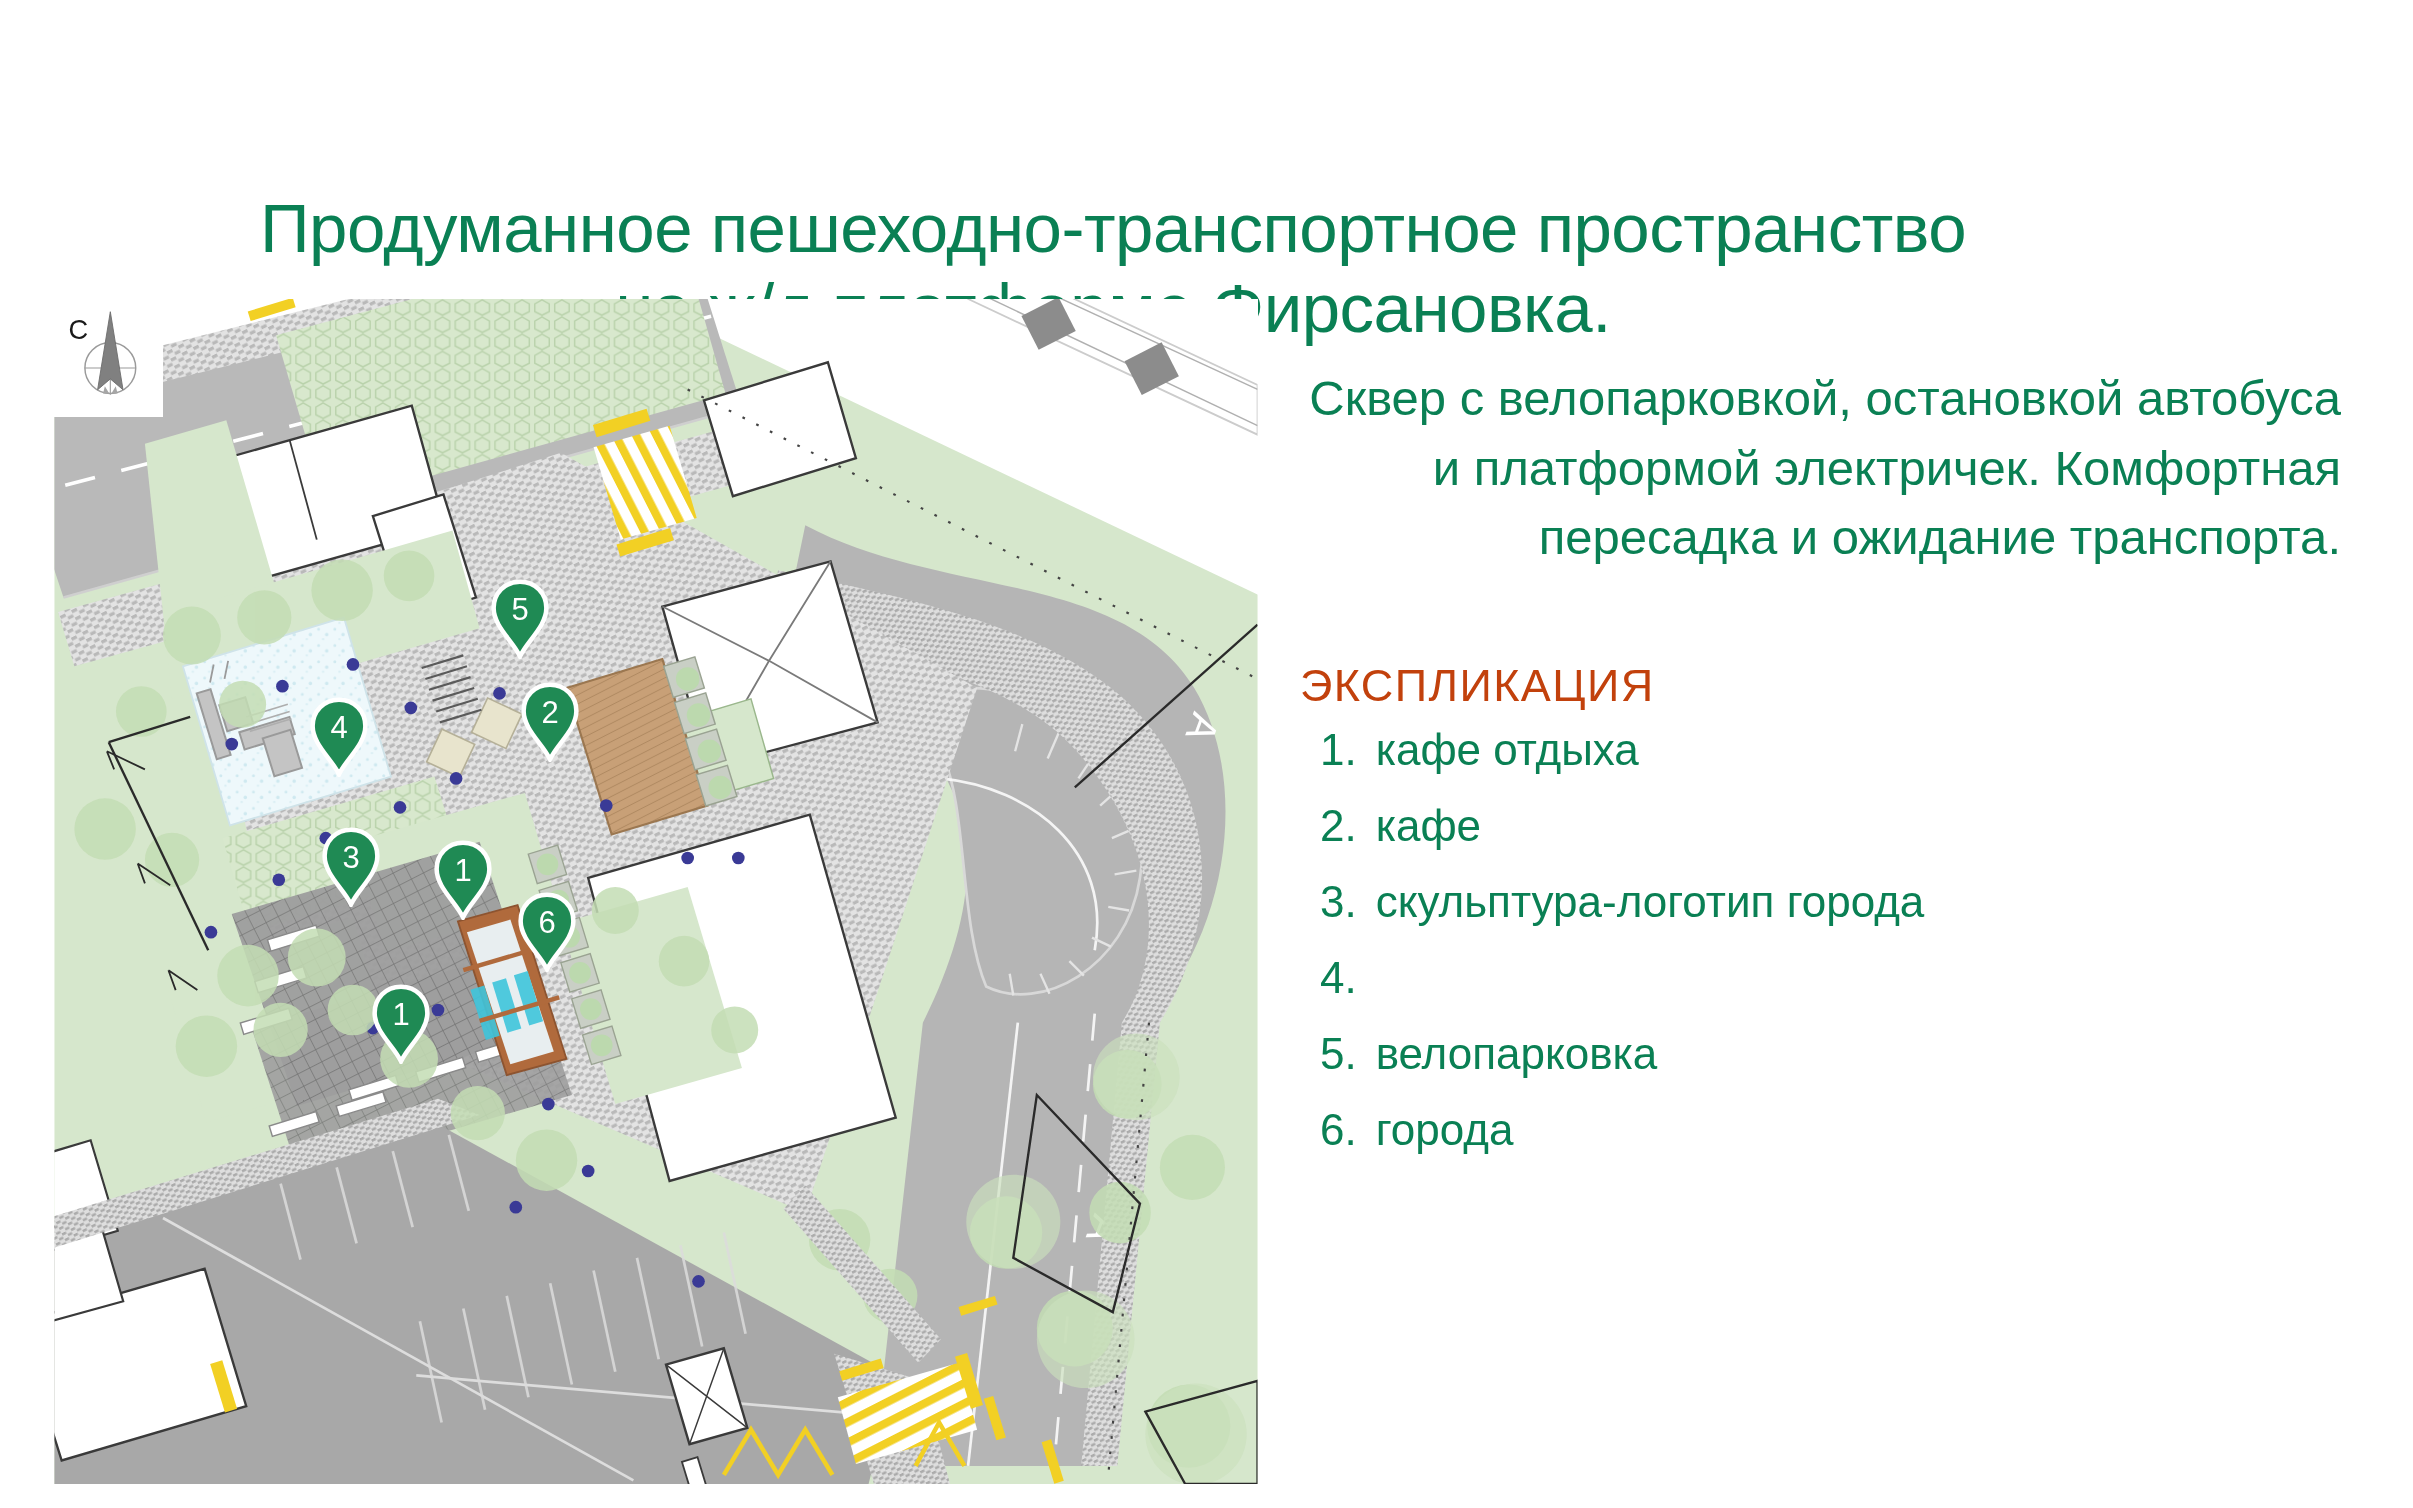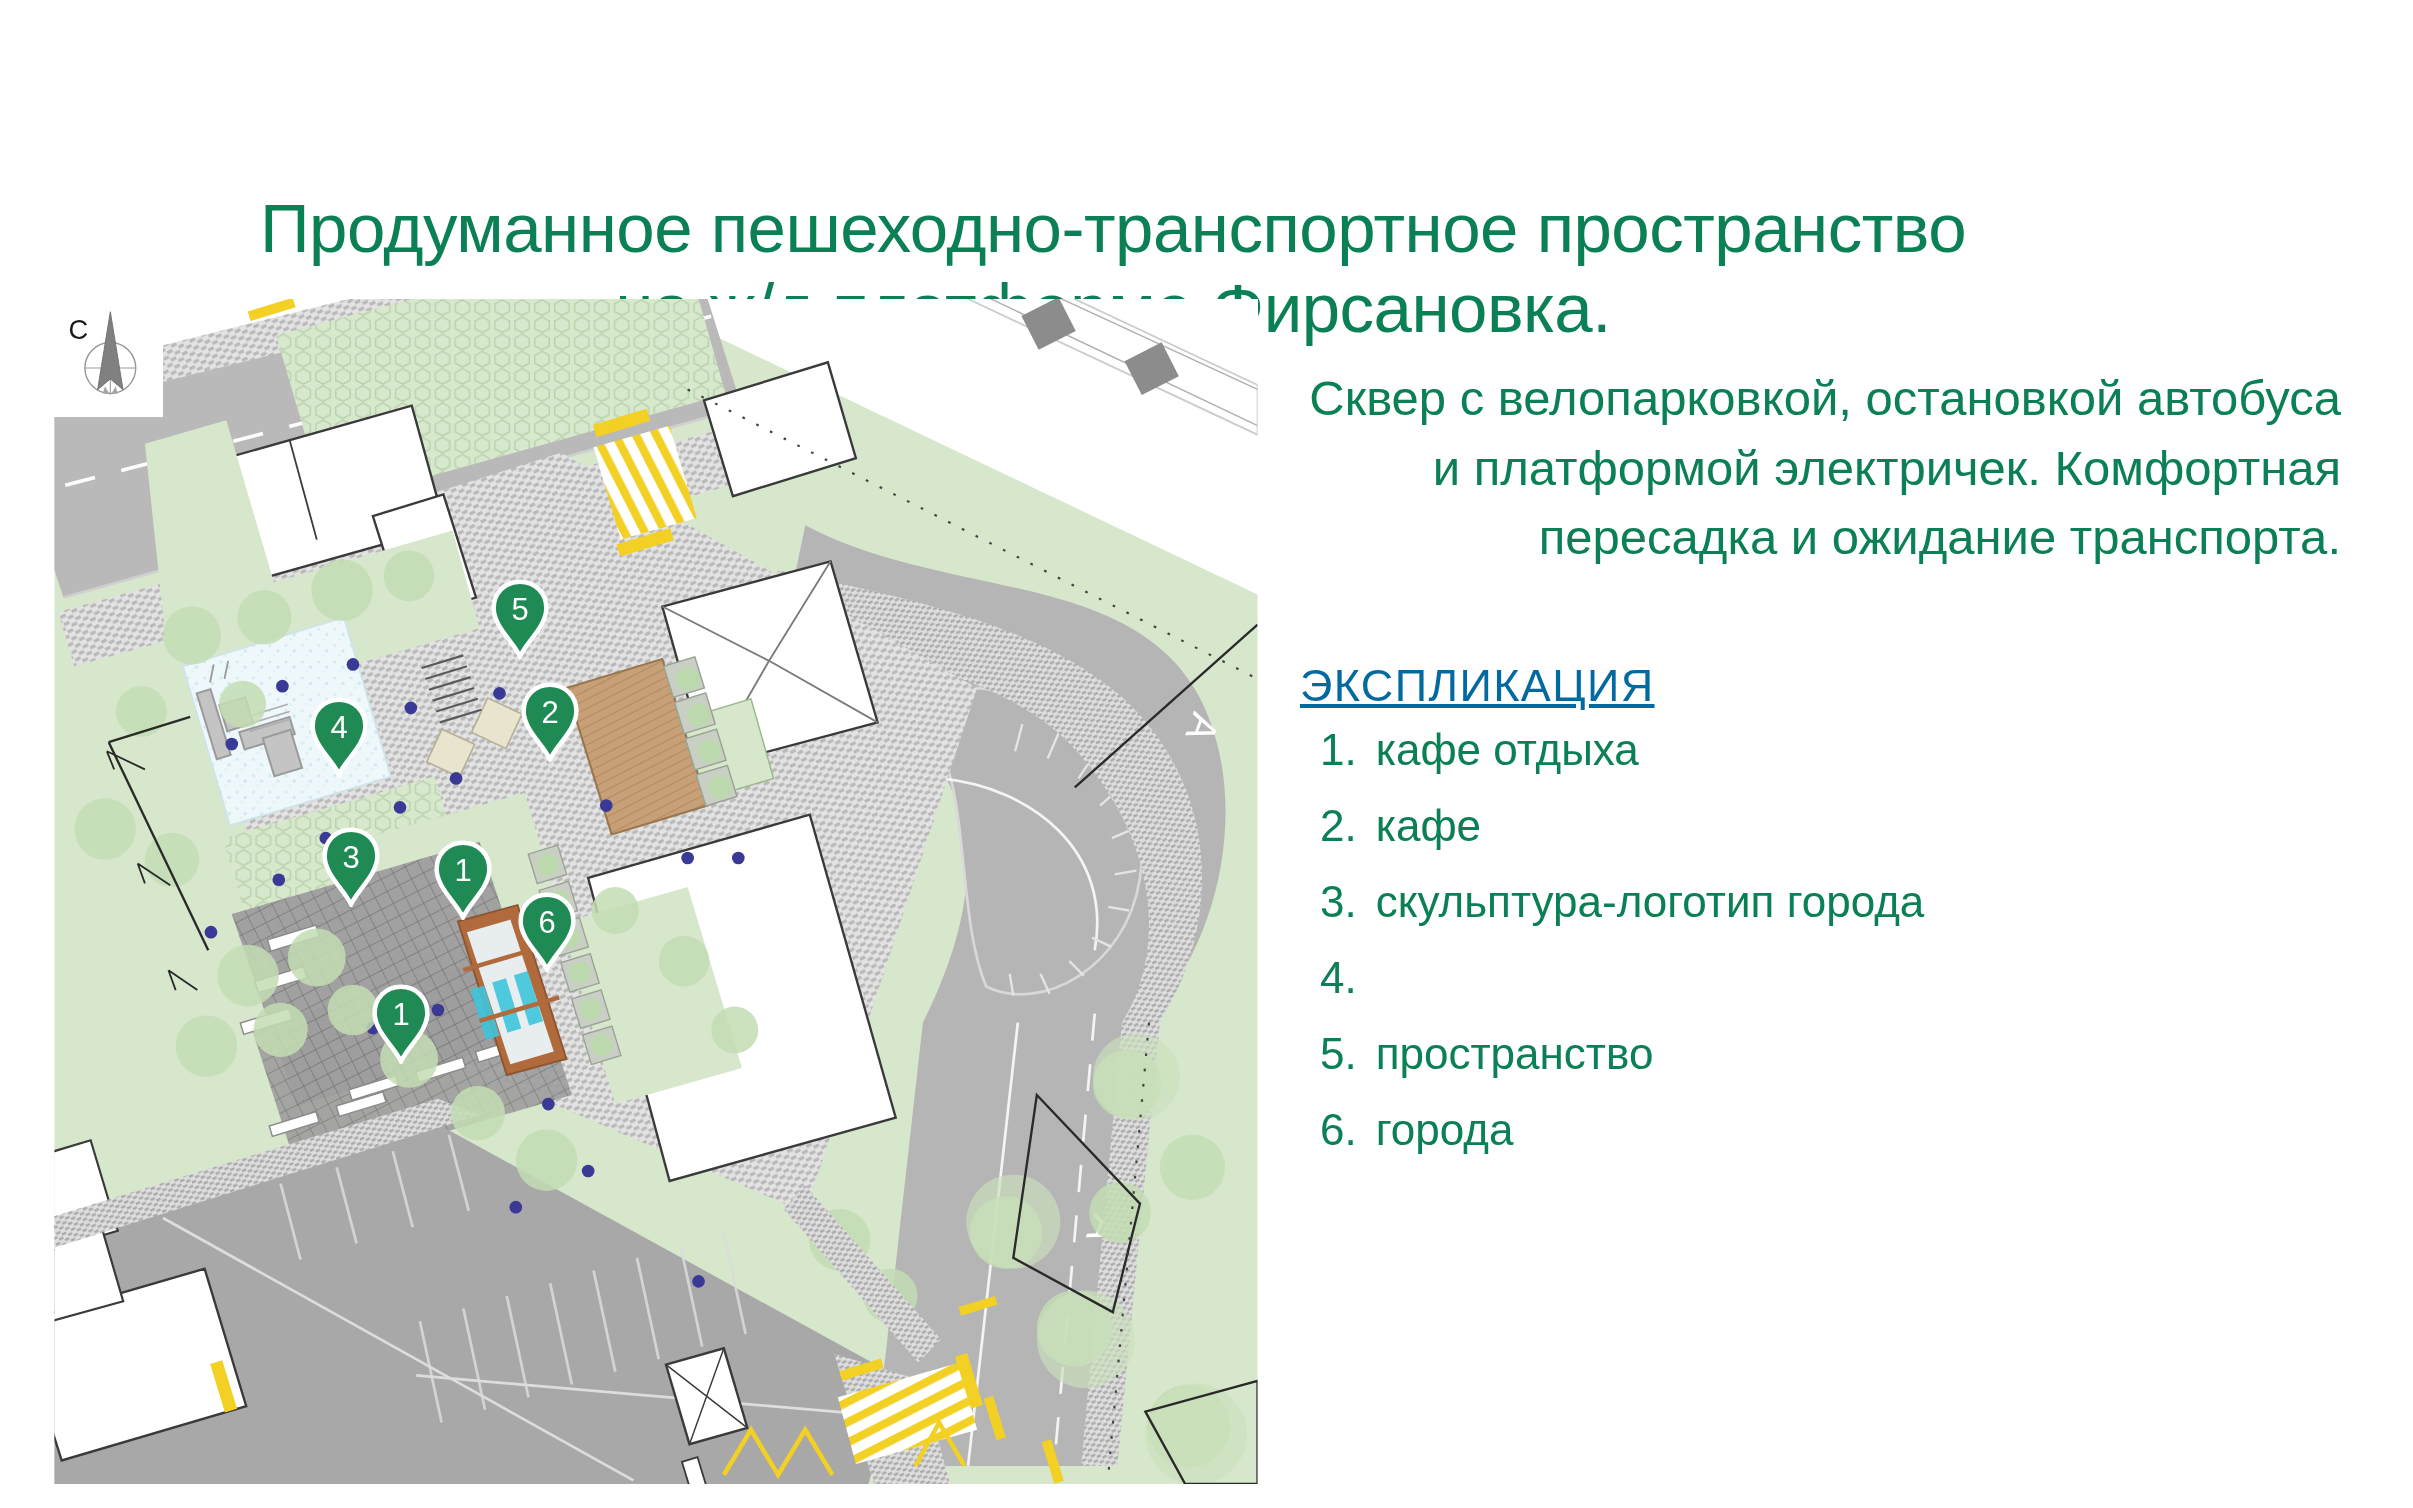--- a/index.html
+++ b/index.html
@@ -32,26 +32,25 @@
   }
   #intro-text{
     color:#0a8054;
     font-size:49px;
     line-height:1.42;
     font-weight:400;
     white-space:pre-line;
     text-align:right;
   }
   #legend-title{
-    color:#0369a1;
+    color:#c2410c;
     font-size:45px;
     font-weight:400;
     margin-top:87px;
     letter-spacing:1.4px;
-    text-decoration:underline;
   }
   #legend-list{
     list-style:none;margin:16.3px 0 0 20px;padding:0;
     color:#0a8054;
     font-size:44px;
     line-height:1.0;
   }
   #legend-list li{display:flex;gap:12.7px;margin-bottom:32px;}
   #legend-list .num{min-width:43px;}
 
@@ -112,21 +111,21 @@
       </li>
       <li>
         <span class="num">3.</span>
         <span>скульптура-логотип города</span>
       </li>
       <li>
         <span class="num">4.</span>
       </li>
       <li>
         <span class="num">5.</span>
-        <span>пространство</span>
+        <span>велопарковка</span>
       </li>
       <li>
         <span class="num">6.</span>
         <span>города</span>
       </li>
     </ul>
   </div>
 
   <div id="map-figure">
 

